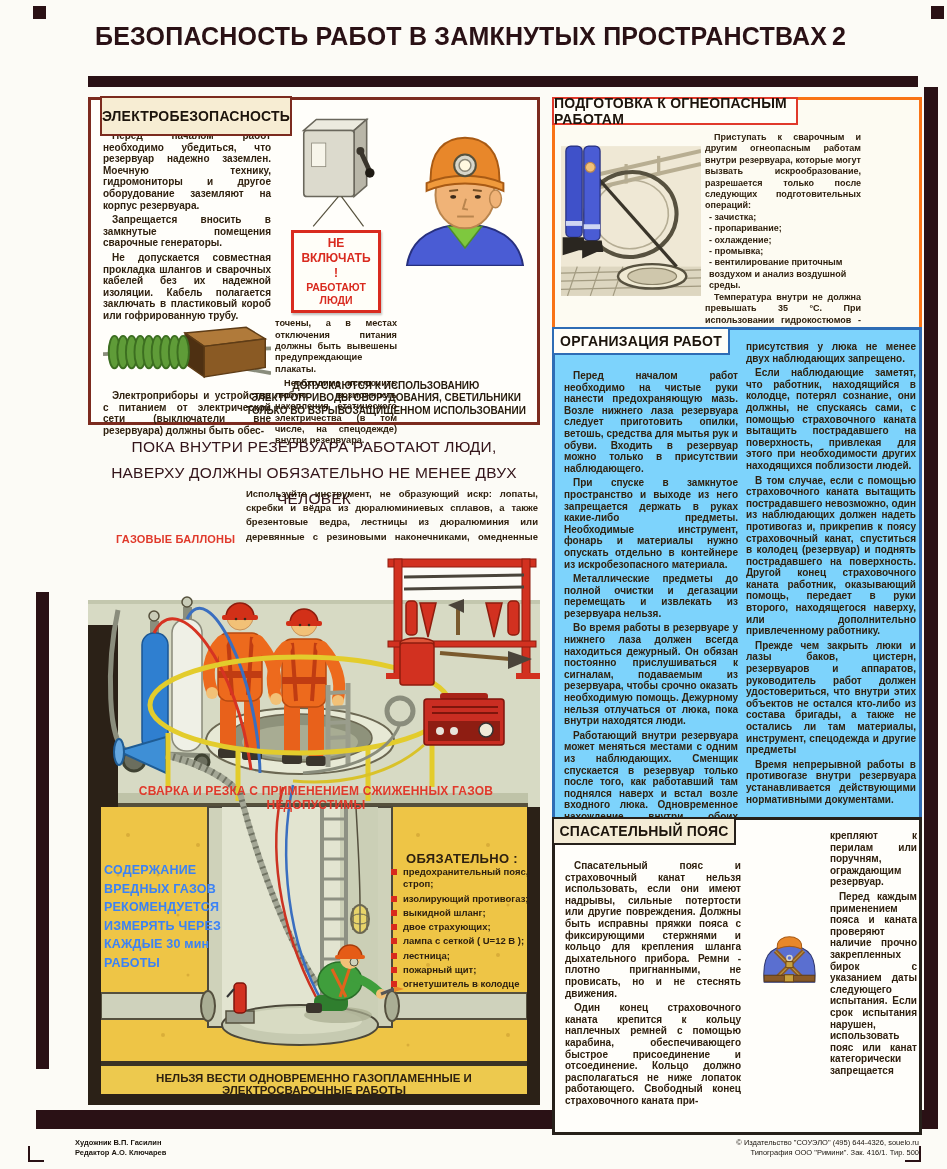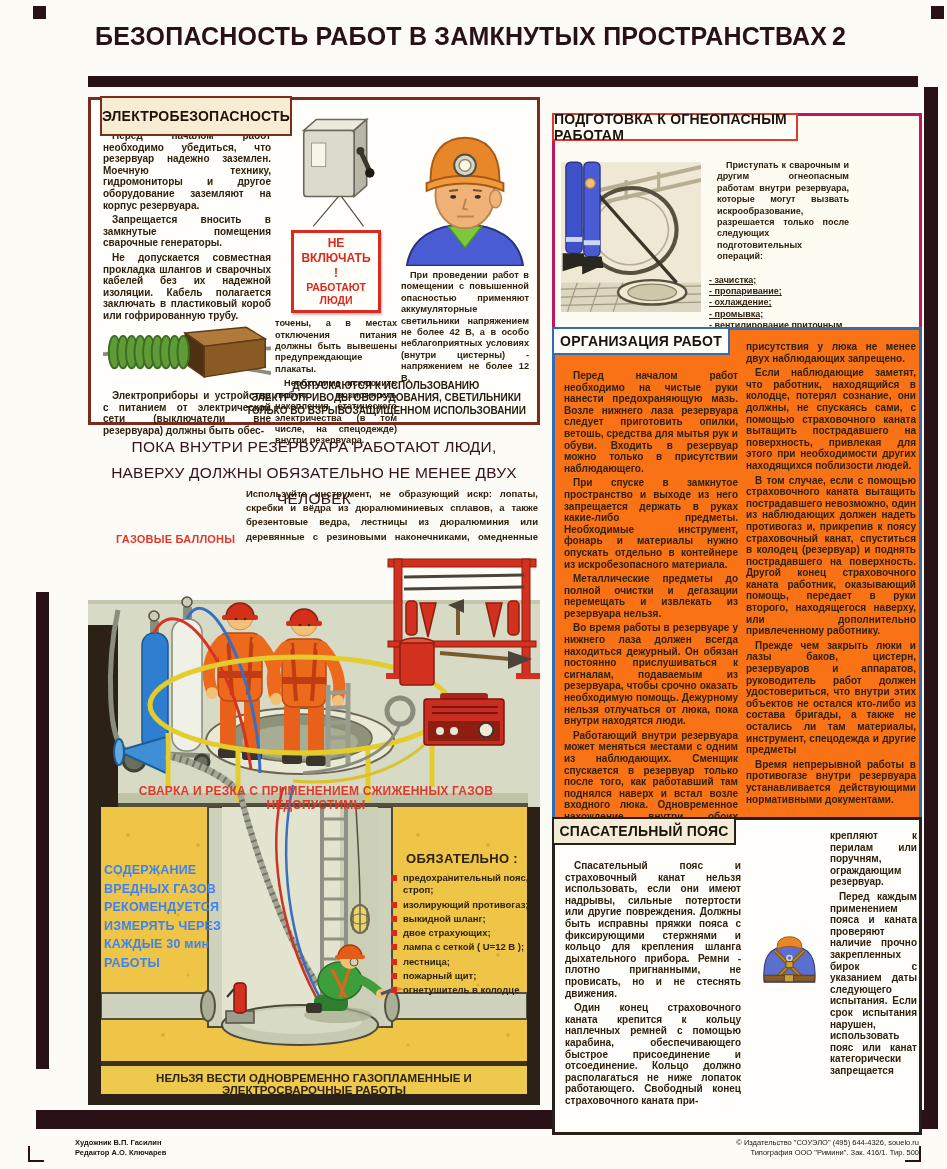--- a/index.html
+++ b/index.html
@@ -23,24 +23,24 @@
   .pagenum{position:absolute;left:832px;top:22px;font-size:25px;font-weight:bold;color:#2a1115;}
 
   
   .secbox{position:absolute;box-sizing:border-box;}
   .sec-header{position:absolute;box-sizing:border-box;z-index:3;font-weight:bold;color:#1c140c;
               display:flex;align-items:center;justify-content:center;font-size:14px;letter-spacing:.2px;}
 
   .electro{left:88px;top:97px;width:452px;height:328px;border:3px solid #7c2b1f;background:#fffefa;}
   .electro .sec-header{left:9px;top:-4px;width:192px;height:40px;background:#f7edd3;border:2px solid #7c2b1f;}
 
-  .fire{left:552px;top:113px;width:370px;height:256px;border:3px solid #be185d;background:#fdfbf2;}
+  .fire{left:552px;top:97px;width:370px;height:256px;border:3px solid #f97316;background:#fdfbf2;}
   .fire .sec-header{left:-3px;top:-3px;width:246px;height:28px;background:#fffef8;border:2px solid #e0392b;}
 
-  .org{left:552px;top:327px;width:370px;height:613px;border:3px solid #2e6cb5;background:#f97316;}
+  .org{left:552px;top:327px;width:370px;height:613px;border:3px solid #2e6cb5;background:#7dd3fc;}
   .org .sec-header{left:-3px;top:-3px;width:178px;height:28px;background:#fffef8;border:2px solid #2e6cb5;}
 
   .belt{left:552px;top:817px;width:370px;height:318px;border:3px solid #26201a;background:#fffefa;}
   .belt .sec-header{left:-3px;top:-3px;width:184px;height:28px;background:#f4ecd6;border:2px solid #26201a;}
 
   
   .textcol p{margin:0 0 3px;text-indent:9px;text-align:justify;}
   .flush p:first-child{text-indent:0;}
   .tc-10{font-size:10px;line-height:11.6px;font-weight:bold;color:#30210f;}
   .tc-9{font-size:9.2px;line-height:11.4px;font-weight:bold;color:#30210f;}
@@ -52,22 +52,22 @@
   .coil-wrap{margin:3px 0 3px;}
   .sign{margin:2px 16px 5px;background:#fffef8;border:3px solid #d92b1f;padding:3px 5px;text-align:center;box-shadow:1px 2px 2px rgba(0,0,0,.25);}
   .sign div{color:#d92b1f;font-weight:bold;line-height:1.25;}
   .sign div:first-child{font-size:12px;}
   .sign div:last-child{font-size:10.5px;}
   .el-footer{position:absolute;left:150px;bottom:5px;width:290px;text-align:center;}
   .el-footer div{font-size:10px;line-height:12.5px;font-weight:bold;color:#261a0b;}
 
   .fire-illus{position:absolute;left:6px;top:30px;}
   .fire-text{position:absolute;left:150px;top:32px;width:156px;}
-  .fire-text p{margin:12px;text-indent:9px;text-align:justify;font-size:9px;line-height:11.4px;font-weight:bold;color:#30210f;}
-  .fire-ops{margin:0 0 8px 4px;text-decoration:underline;}
+  .fire-text p{margin:0;text-indent:9px;text-align:justify;font-size:9px;line-height:11.4px;font-weight:bold;color:#30210f;}
+  .fire-ops{margin:0 0 0 4px;}
   .fire-ops div{font-size:9px;line-height:11.4px;font-weight:bold;color:#30210f;}
 
   .org-col1{position:absolute;left:9px;top:40px;width:174px;}
   .org-col2{position:absolute;left:191px;top:11px;width:170px;}
 
   .belt-col1{position:absolute;left:10px;top:40px;width:176px;}
   .belt-col2{position:absolute;left:194px;top:6px;width:168px;display:flex;flex-direction:row;align-items:center;}
   .belt-col2 .textwrap{width:100%;margin-top:4px;}
 
   
@@ -79,21 +79,21 @@
   .cyl-warning div{font-size:11px;line-height:18px;font-weight:bold;color:#e0392b;letter-spacing:.2px;padding-left:16px;}
 
   
   .scene{position:absolute;left:88px;top:545px;width:452px;height:560px;}
   .scene svg{position:absolute;left:0;top:0;}
   .cap-welding{position:absolute;left:28px;top:239px;width:400px;text-align:center;z-index:2;
                font-size:12px;font-weight:bold;color:#e0392b;letter-spacing:.2px;}
   .gas-note{position:absolute;left:16px;top:316px;width:140px;z-index:2;}
   .gas-note div{font-size:12.5px;line-height:18.5px;font-weight:bold;color:#3b82f6;letter-spacing:.2px;}
   .mandatory{position:absolute;left:303px;top:306px;width:142px;z-index:2;color:#2e2110;}
-  .mandatory-title{font-size:13px;font-weight:bold;text-align:center;margin-bottom:6px;letter-spacing:.3px;}
+  .mandatory-title{font-size:13px;font-weight:bold;text-align:center;letter-spacing:.3px;}
   .mandatory ul{list-style:none;margin:0;padding:0;}
   .mandatory li{position:relative;padding-left:12px;font-size:9.5px;line-height:12.3px;font-weight:bold;margin-bottom:2px;}
   .mandatory li::before{content:"";position:absolute;left:0;top:3px;width:6px;height:6px;background:#d8291d;}
   .bottom-warn{position:absolute;left:14px;top:527px;width:424px;text-align:center;z-index:2;
                font-size:11.5px;font-weight:bold;color:#2e2110;}
 
   
   .footer-left{position:absolute;left:75px;top:1138px;font-size:7.5px;line-height:10px;font-weight:bold;color:#1a140e;}
   .footer-right{position:absolute;right:28px;top:1138px;text-align:right;font-size:7.5px;line-height:10px;color:#1a140e;}
 </style>
@@ -182,23 +182,20 @@
         <path d="M26,76 C50,66 80,66 104,76 L104,84 C80,74 50,74 26,84 Z" fill="#f09a3c" stroke="#a85a14" stroke-width="2"></path>
         <circle cx="65" cy="58" r="11" fill="#d8d6ca" stroke="#55503c" stroke-width="2"></circle>
         <circle cx="65" cy="58" r="6" fill="#fff8e0" stroke="#8a8778" stroke-width="1.5"></circle>
         <ellipse cx="53" cy="90" rx="3" ry="2" fill="#3a2a1a"></ellipse>
           <ellipse cx="78" cy="90" rx="3" ry="2" fill="#3a2a1a"></ellipse>
         <line x1="49" y1="84" x2="58" y2="83" stroke="#7a5226" stroke-width="2"></line>
         <line x1="73" y1="83" x2="82" y2="84" stroke="#7a5226" stroke-width="2"></line>
         <path d="M66,92 L63,102 L68,103" fill="none" stroke="#b9854e" stroke-width="2"></path>
         <line x1="57" y1="110" x2="74" y2="110" stroke="#b9854e" stroke-width="2"></line>
       </svg>
-      <div class="textwrap textcol tc-9">
-        <p>При проведении работ в помещении с повышенной опасностью применяют аккумуляторные светильники напряжением не более 42 В, а в особо неблагоприятных условиях (внутри цистерны) - напряжением не более 12 В.</p>
-      </div>
     </div>
 
     <div class="el-footer">
         <div>ДОПУСКАЮТСЯ К ИСПОЛЬЗОВАНИЮ</div>
         <div>ЭЛЕКТРОПРИВОДЫ ОБОРУДОВАНИЯ, СВЕТИЛЬНИКИ</div>
         <div>ТОЛЬКО ВО ВЗРЫВОЗАЩИЩЕННОМ ИСПОЛЬЗОВАНИИ</div>
       </div>
   </section>
 
   <section class="secbox fire">

